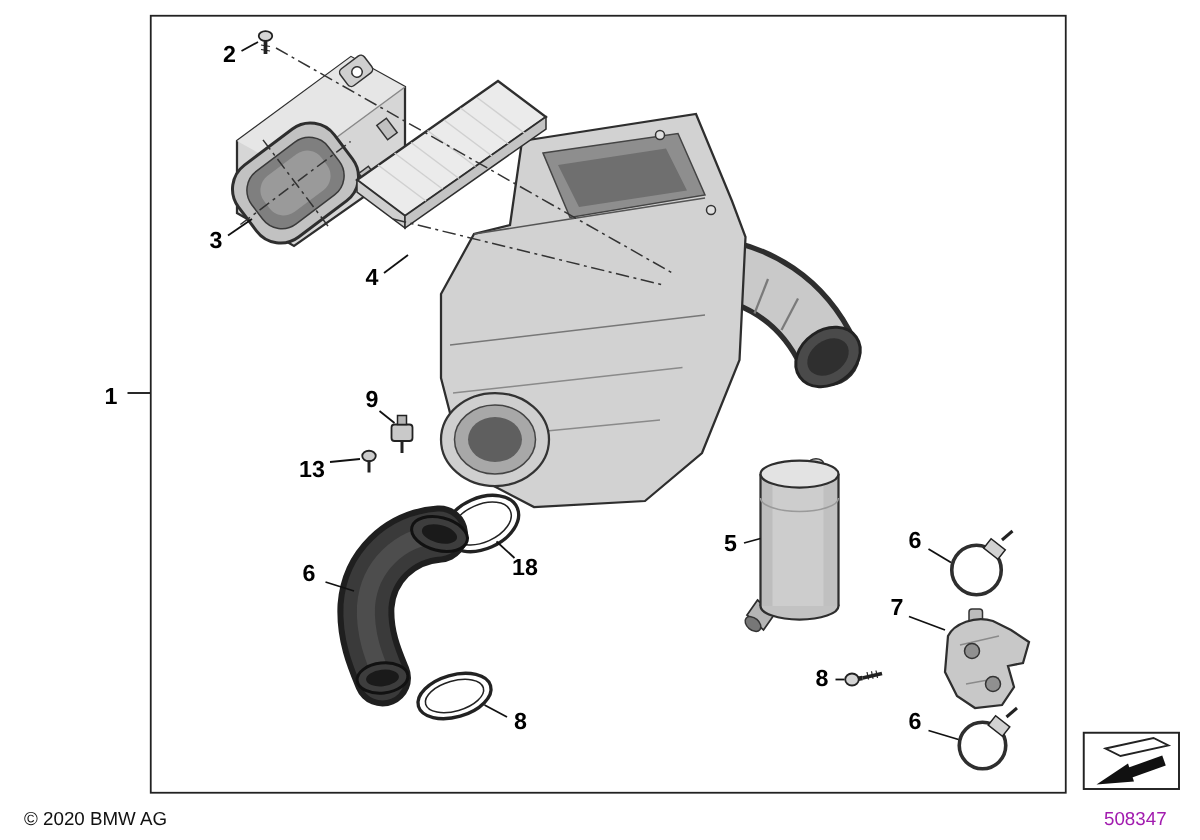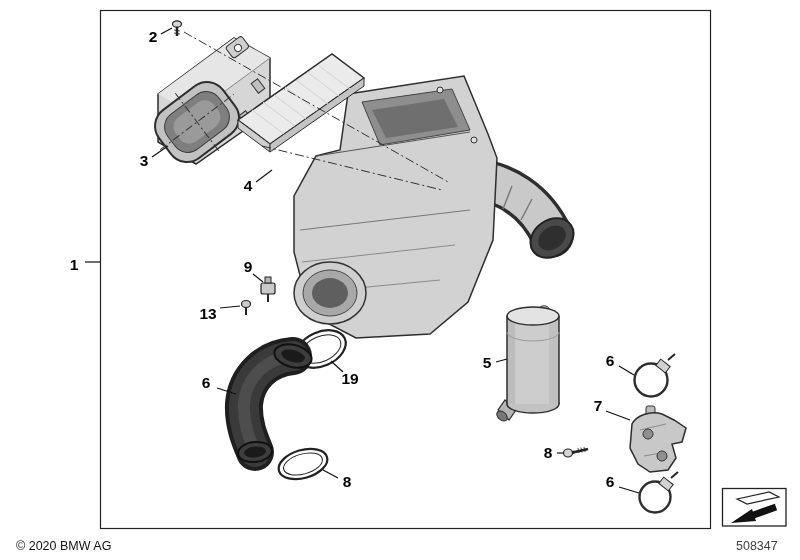--- a/index.html
+++ b/index.html
@@ -3,21 +3,21 @@
 <meta charset="utf-8">
 <style>
   html,body{margin:0;padding:0;background:#fff;}
   .stage{position:relative;width:800px;height:560px;background:#fff;
          font-family:"Liberation Sans",sans-serif;overflow:hidden;}
   .stage svg{position:absolute;left:0;top:0;}
   .callout{position:absolute;transform:translate(-50%,-50%);
            font-weight:700;font-size:15.5px;color:#000;line-height:1;
            user-select:none;}
   .footer-text{position:absolute;font-size:12.5px;color:#111;text-align:right;}
-  .part-number{color:#404040;}
+  .part-number{color:#a21caf;}
 </style>
 </head>
 <body>
 
 <div class="stage">
 
   <svg width="800" height="560" viewBox="0 0 800 560">
 
     <rect x="100.5" y="10.5" width="610" height="518" fill="none" stroke="#222" stroke-width="1.2"></rect>
 
@@ -215,20 +215,20 @@
   <div class="callout" style="left:153px;top:37px">2</div>
   <div class="callout" style="left:144px;top:161px">3</div>
   <div class="callout" style="left:248px;top:186px">4</div>
   <div class="callout" style="left:487px;top:363px">5</div>
   <div class="callout" style="left:610px;top:361px">6</div>
   <div class="callout" style="left:610px;top:482px">6</div>
   <div class="callout" style="left:598px;top:406px">7</div>
   <div class="callout" style="left:548px;top:453px">8</div>
   <div class="callout" style="left:248px;top:267px">9</div>
   <div class="callout" style="left:206px;top:383px">6</div>
-  <div class="callout" style="left:350px;top:379px">19</div>
+  <div class="callout" style="left:350px;top:379px">18</div>
   <div class="callout" style="left:347px;top:482px">8</div>
   <div class="callout" style="left:208px;top:314px">13</div>
 
   <div class="footer-text" style="left:16px;top:539px">© 2020 BMW AG</div>
   <div class="footer-text part-number" style="left:736px;top:539px">508347</div>
 
 </div>
 
 </body></html>

